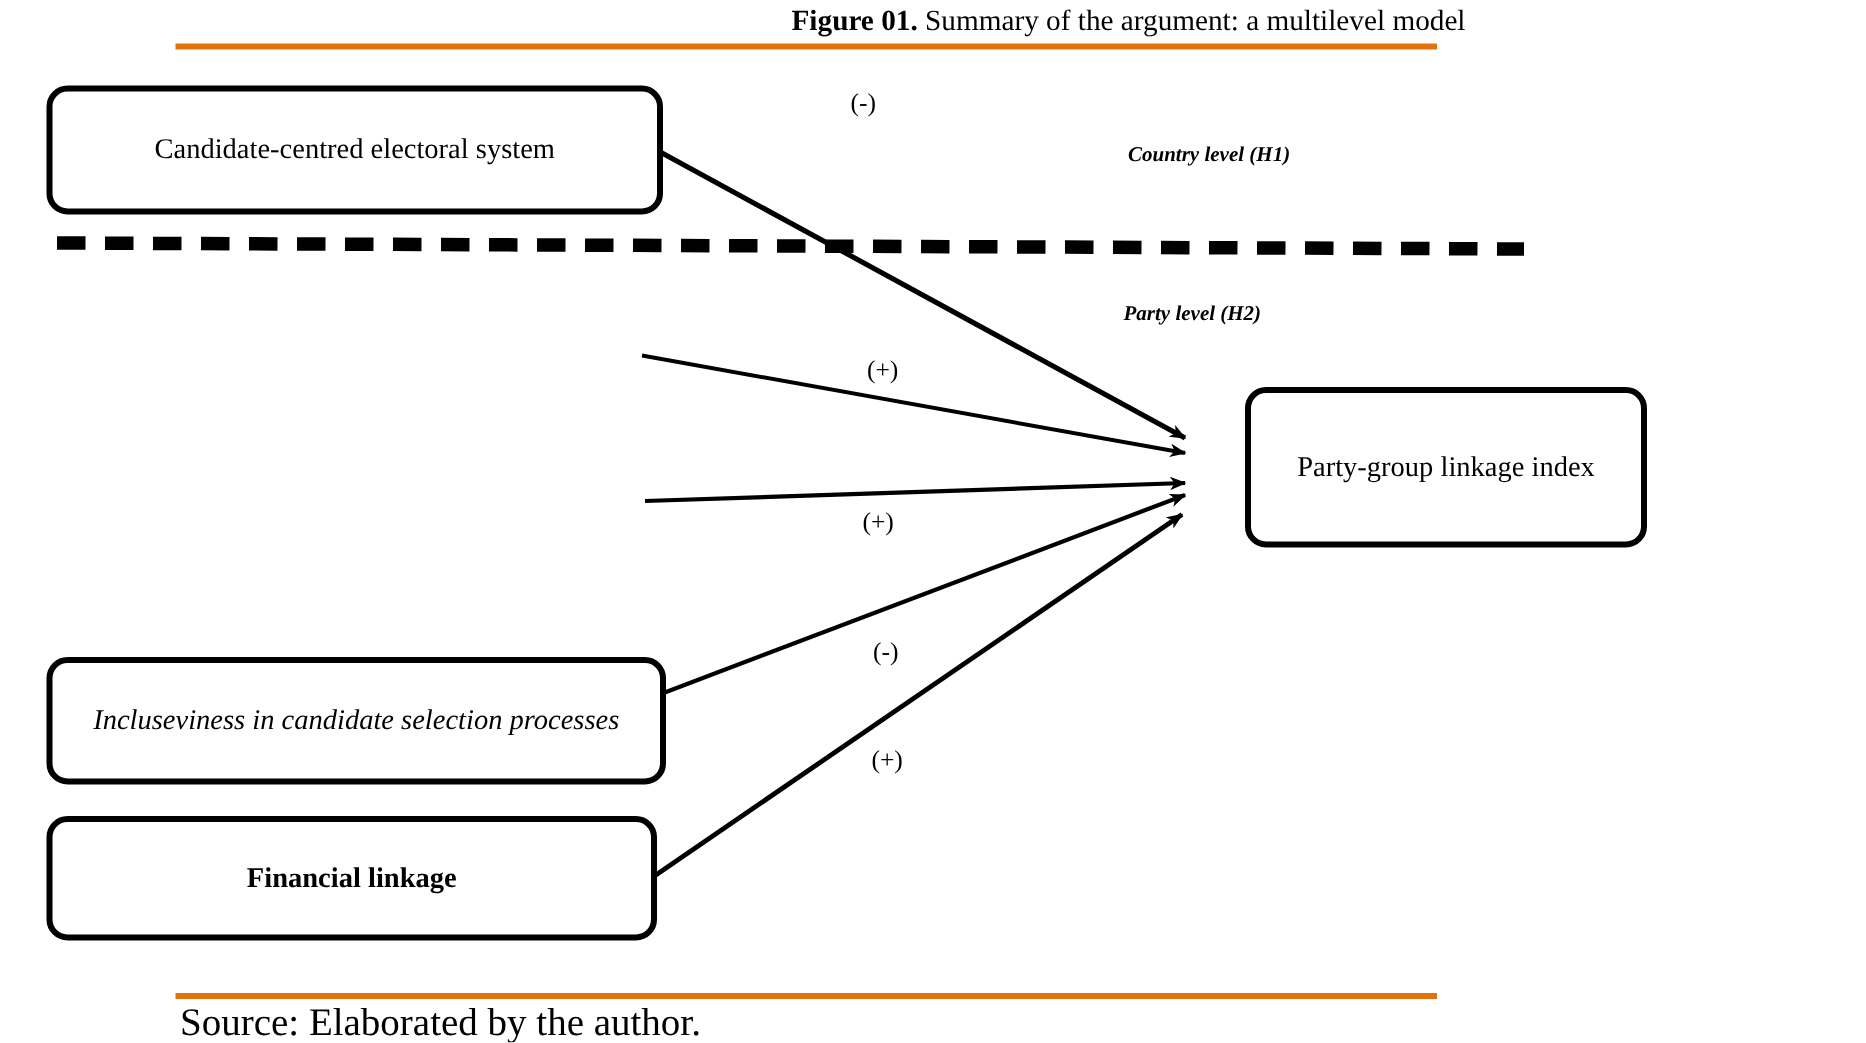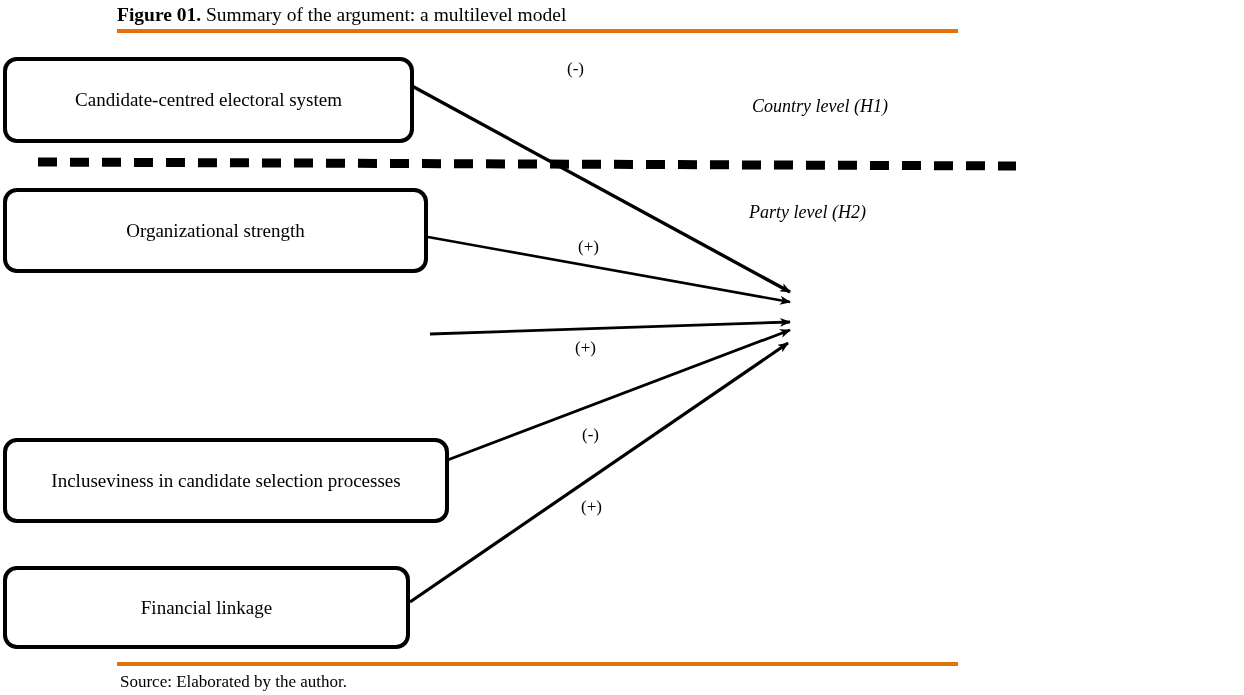--- a/index.html
+++ b/index.html
@@ -21,20 +21,21 @@
 
   
   .caption {
     position: absolute;
     left: 117px;
     top: 3px;
     width: 860px;
     font-size: 19.5px;
     line-height: 24px;
     white-space: nowrap;
+    text-align: right;
   }
   .caption .cap-label {
     font-weight: bold;
   }
   .caption .cap-text {
     font-weight: normal;
   }
   .rule-top {
     position: absolute;
     left: 117px;
@@ -51,35 +52,36 @@
     border: 4px solid #000000;
     border-radius: 14px;
     background: #ffffff;
     display: flex;
     align-items: center;
     justify-content: center;
     text-align: center;
     font-size: 19px;
     line-height: 24px;
     padding: 4px 0;
+    margin-left: 28px;
   }
 
   #node-candidate  { left: 3px;   top: 57px;  width: 411px; height: 86px; }
   #node-orgstr     { left: 3px;   top: 188px; width: 425px; height: 85px; }
   #node-cohesion   { left: 3px;   top: 308px; width: 427px; height: 83px; }
-  #node-inclusive  { left: 3px;   top: 438px; width: 446px; height: 85px; }
-  #node-financial  { left: 3px;   top: 566px; width: 407px; height: 83px; }
+  #node-inclusive  { left: 3px;   top: 438px; width: 413px; height: 85px; font-style: italic; }
+  #node-financial  { left: 3px;   top: 544px; width: 407px; height: 83px; font-weight: bold; }
   #node-target     { left: 802px; top: 258px; width: 268px; height: 107px; }
 
   
   .level-label {
     position: absolute;
-    font-weight: normal;
+    font-weight: bold;
     font-style: italic;
-    font-size: 18px;
+    font-size: 14px;
     white-space: nowrap;
   }
   #label-country { left: 752px; top: 96px; }
   #label-party   { left: 749px; top: 202px; }
 
   
   .sign-label {
     position: absolute;
     font-size: 17px;
     white-space: nowrap;
@@ -106,21 +108,21 @@
     left: 117px;
     top: 662px;
     width: 841px;
     height: 4px;
     background: #E2730C;
   }
   .source-note {
     position: absolute;
     left: 120px;
     top: 670px;
-    font-size: 17px;
+    font-size: 26px;
     line-height: 24px;
     white-space: nowrap;
   }
 </style>
 </head>
 <body>
 
 <div id="figure-root">
 
   <div class="caption">
@@ -145,33 +147,33 @@
 
     <line x1="416" y1="472" x2="790" y2="330" stroke="#000000" stroke-width="2.8" marker-end="url(#arrowhead)"></line>
 
     <line x1="410" y1="602" x2="788" y2="343" stroke="#000000" stroke-width="3.2" marker-end="url(#arrowhead)"></line>
   </svg>
 
   <div class="node" id="node-candidate">
     <span>Candidate-centred electoral system</span>
   </div>
 
-  <div class="node" id="node-orgstr">
-    <span>Organizational strength</span>
-  </div>
 
 
   <div class="node" id="node-inclusive">
     <span>Incluseviness in candidate selection processes</span>
   </div>
 
   <div class="node" id="node-financial">
     <span>Financial linkage</span>
   </div>
 
+  <div class="node" id="node-target">
+    <span>Party-group linkage index</span>
+  </div>
 
   <div class="level-label" id="label-country">Country level (H1)</div>
   <div class="level-label" id="label-party">Party level (H2)</div>
 
   <div class="sign-label" id="sign-candidate">(-)</div>
   <div class="sign-label" id="sign-orgstr">(+)</div>
   <div class="sign-label" id="sign-cohesion">(+)</div>
   <div class="sign-label" id="sign-inclusive">(-)</div>
   <div class="sign-label" id="sign-financial">(+)</div>
 

